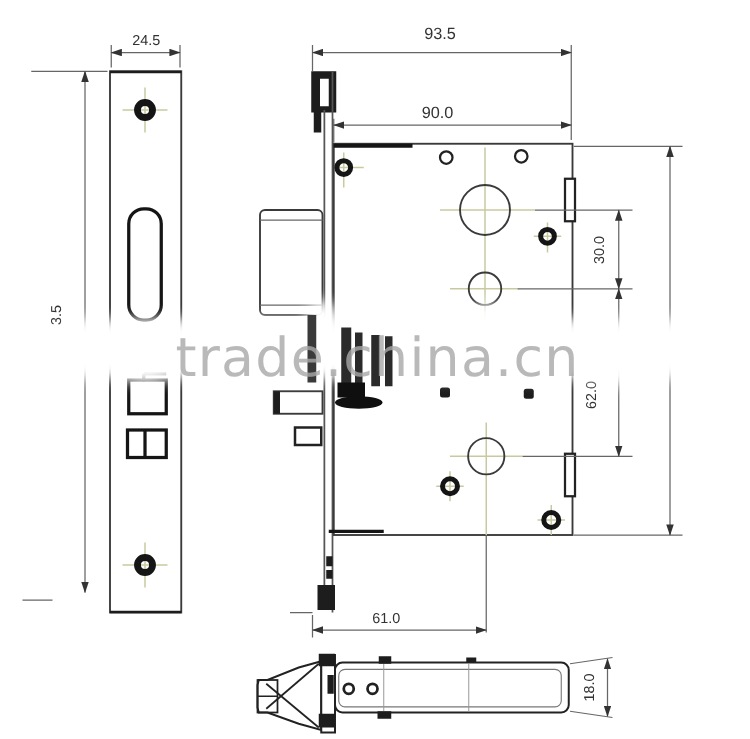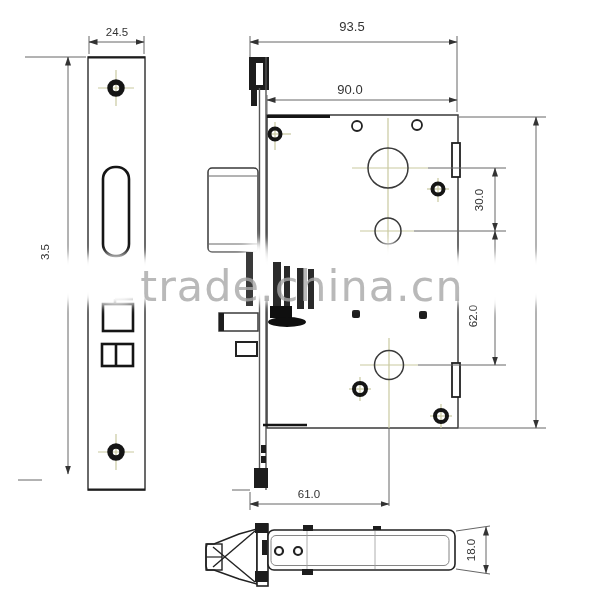--- a/index.html
+++ b/index.html
@@ -1,16 +1,16 @@
 <!DOCTYPE html>
 <html><head>
 <meta charset="utf-8">
 <style>
   html,body{margin:0;padding:0;background:#fff;}
-  #stage{position:relative;width:600px;height:591px;background:#ffffff;overflow:hidden;}
+  #stage{position:relative;width:600px;height:591px;background:#ffffff;overflow:hidden;border-radius:18px;}
   svg{position:absolute;left:0;top:0;}
   .dim{font-family:"Liberation Sans",sans-serif;font-size:11.5px;fill:#333;}
   .dimbig{font-family:"Liberation Sans",sans-serif;font-size:13px;fill:#333;}
   .wm{font-family:"DejaVu Sans",sans-serif;font-size:43px;opacity:.8;letter-spacing:1px;}
   .thin{stroke:#666;stroke-width:1;fill:none;}
   .cl{stroke:#c9c9a0;stroke-width:1.2;fill:none;}
   .out{stroke:#3a3a3a;stroke-width:1.5;fill:none;}
   .outw{stroke:#3a3a3a;stroke-width:1.5;fill:#fff;}
   .heavy{stroke:#151515;stroke-width:2.6;fill:none;}
   .dark{fill:#1d1d1d;}

